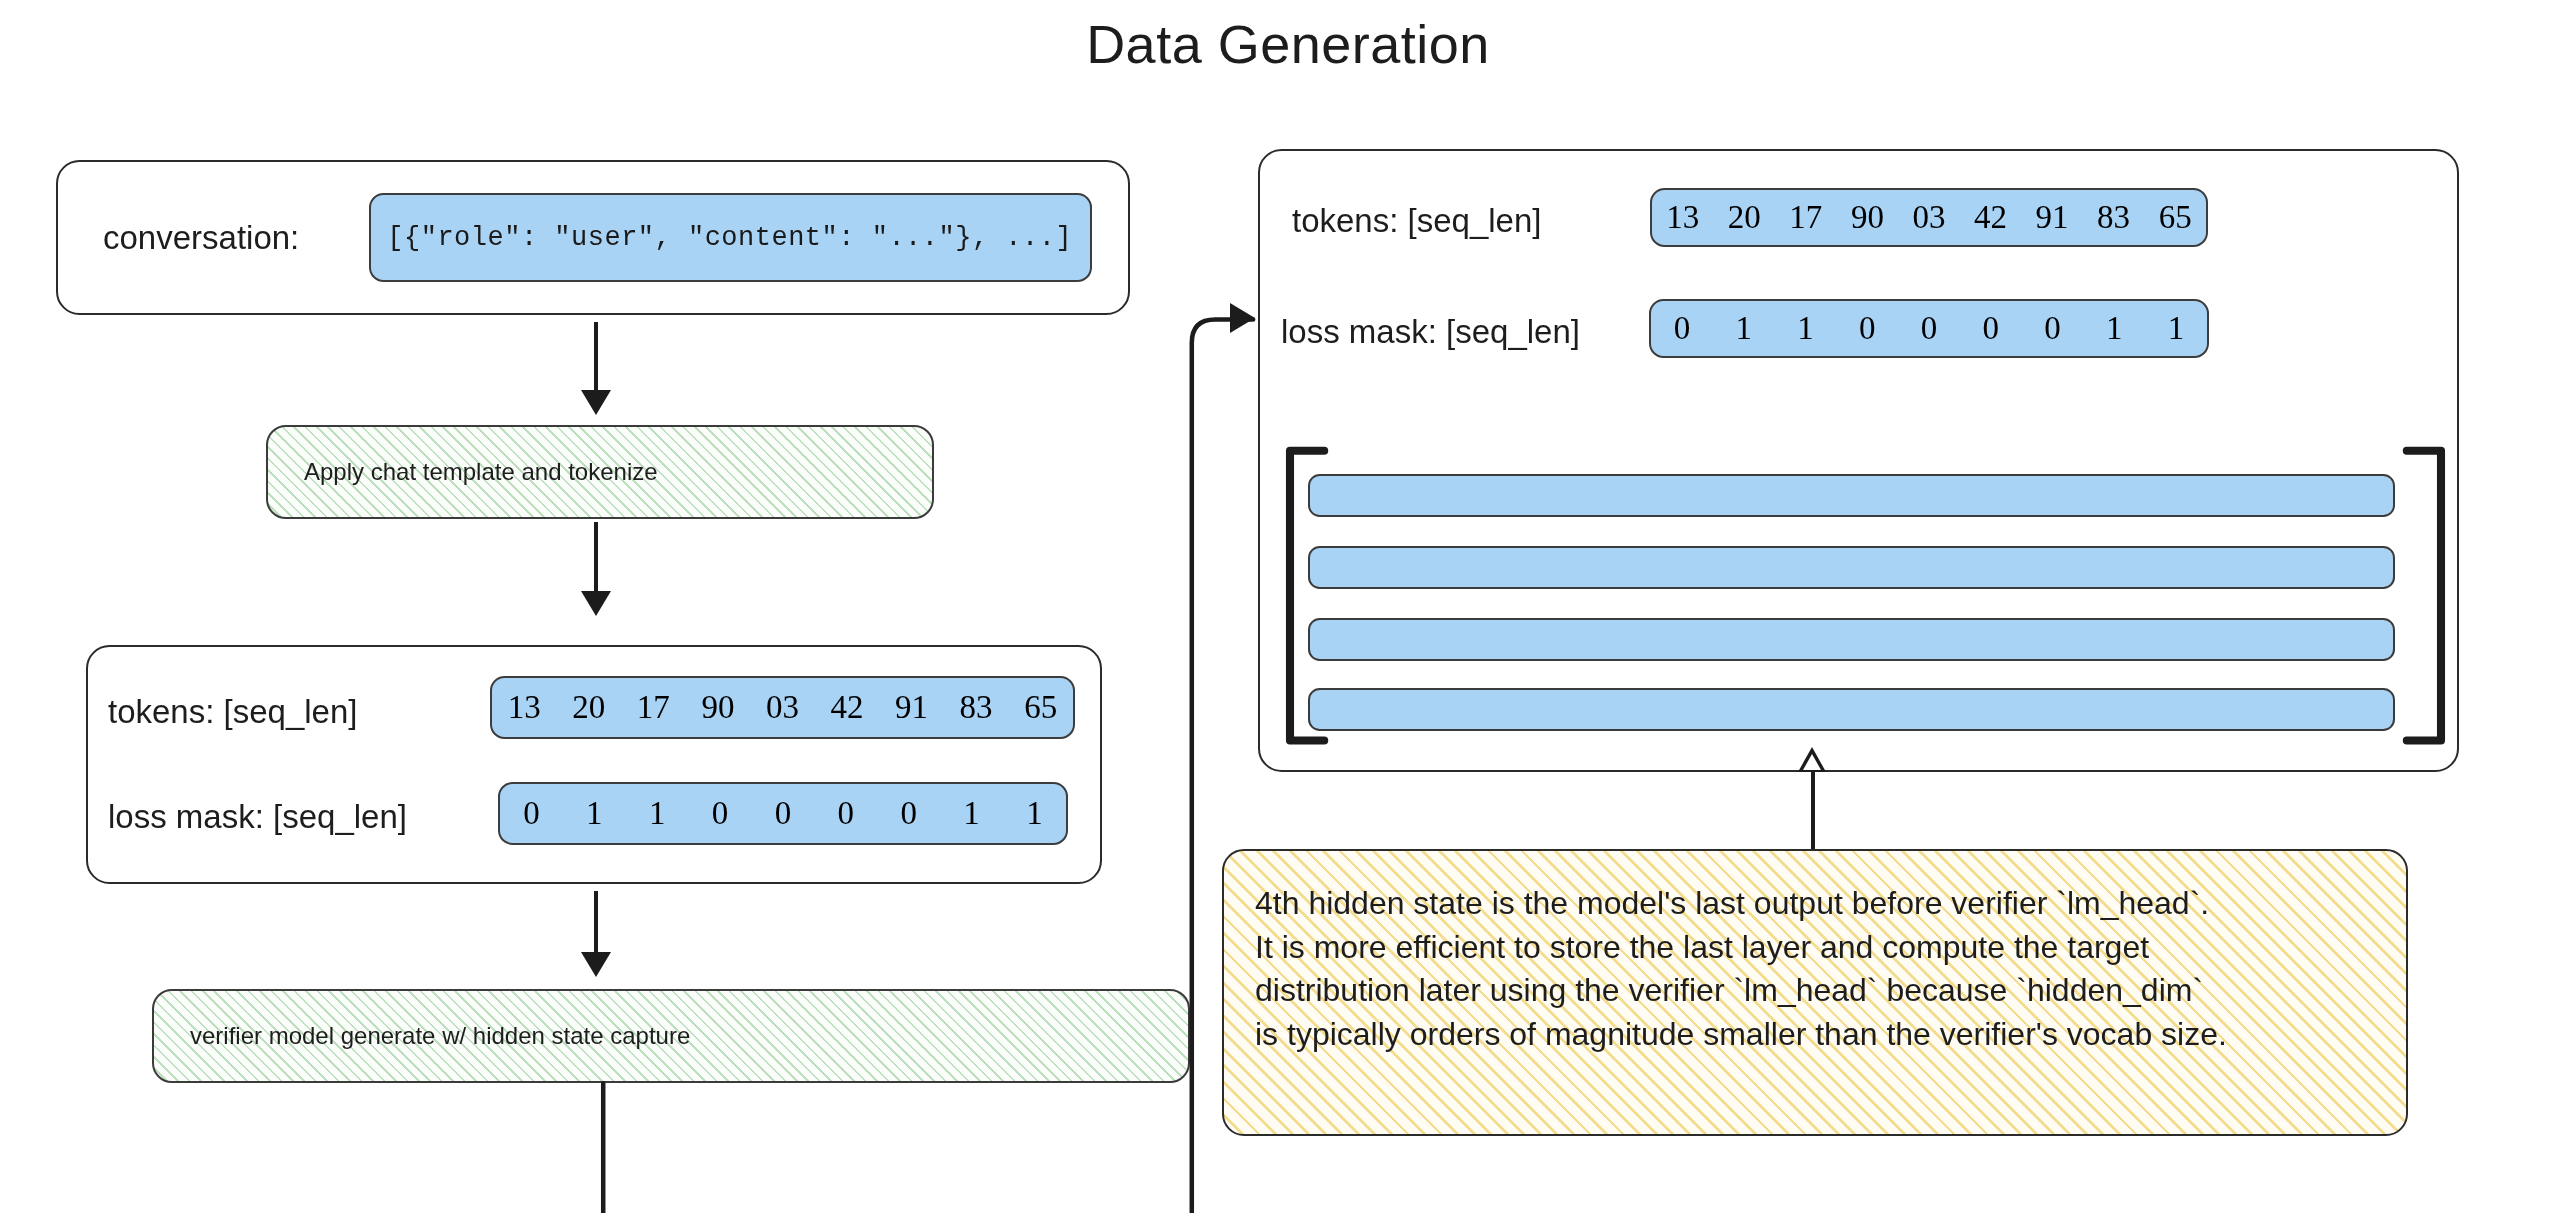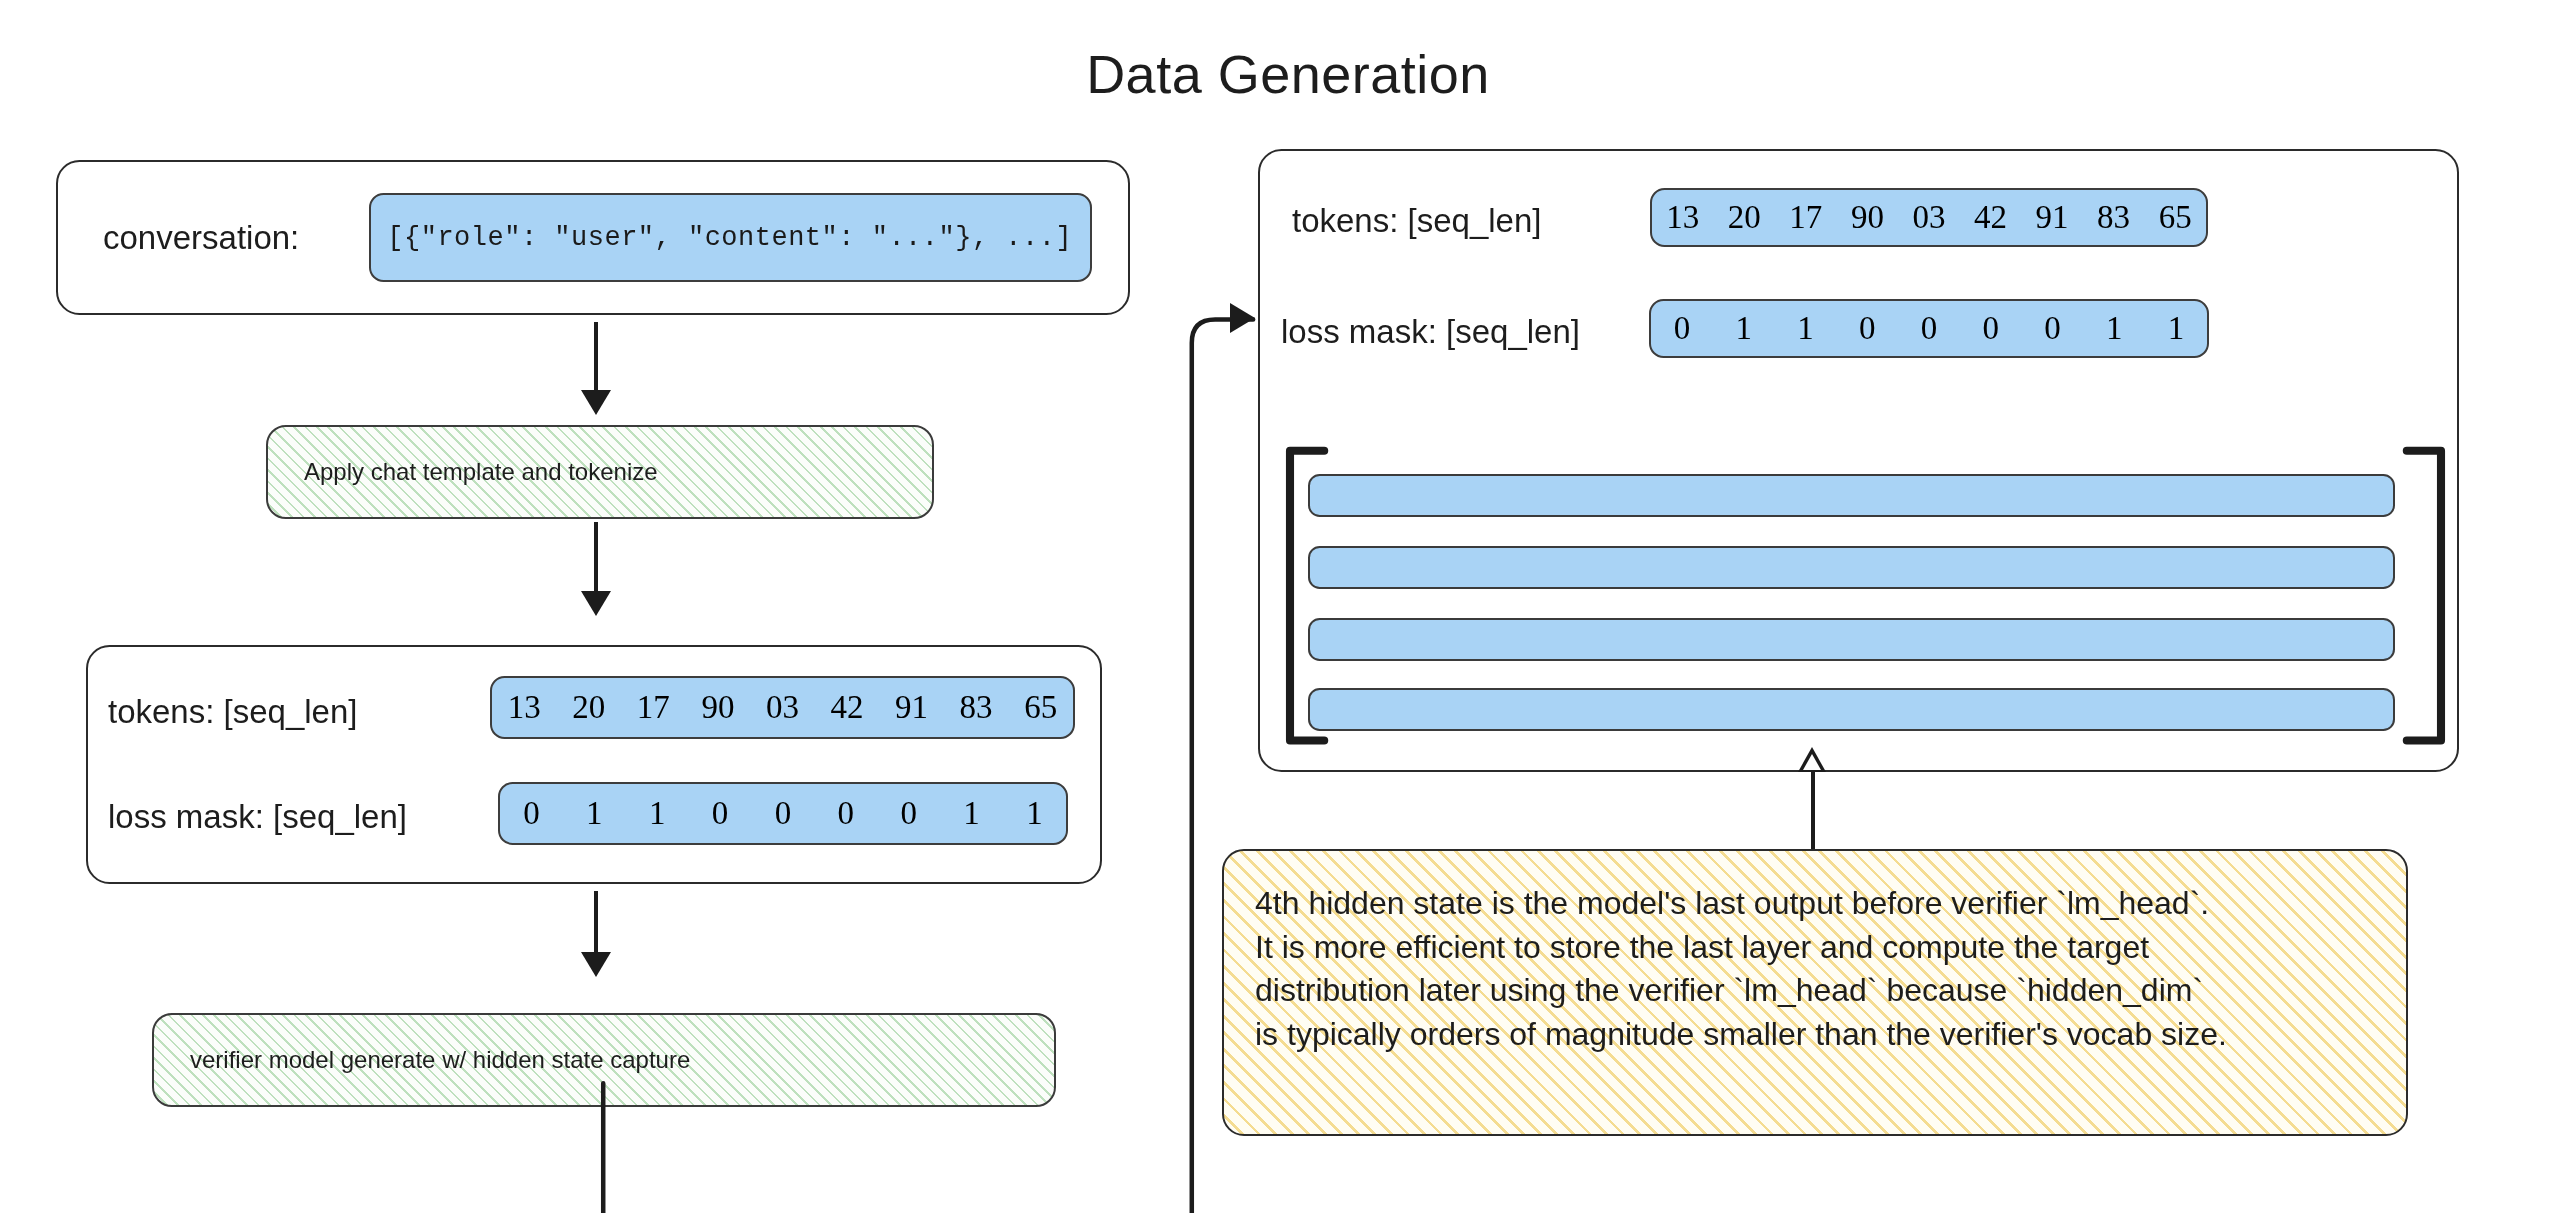--- a/index.html
+++ b/index.html
@@ -23,21 +23,20 @@
   #title {
     position: absolute;
     left: 0;
     top: 12.6px;
     width: 2576px;
     text-align: center;
     font-size: 54px;
     font-weight: 400;
     letter-spacing: 0.5px;
     color: #1d1d1d;
-    margin-top: 30px;
   }
 
   
   .panel {
     position: absolute;
     border: 2.7px solid #2b2b2b;
     border-radius: 23.5px;
     background: #ffffff;
     box-sizing: border-box;
   }
@@ -234,21 +233,21 @@
       <span>0</span>
       <span>0</span>
       <span>1</span>
       <span>1</span>
     </div>
   </div>
 
   <div class="line-v" style="left:594px; top:891px; height:69px;"></div>
   <div class="arrow-down" style="left:581px; top:952px;"></div>
 
-  <div class="hatch-box hatch-green" style="left:152px; top:989px; width:904px; height:94px;margin-top:24px;">
+  <div class="hatch-box hatch-green" style="left:152px; top:989px; width:1038px; height:94px;">
     <span class="label">verifier model generate w/ hidden state capture</span>
   </div>
 
   <svg class="elbow" width="668" height="912" style="left:596px; top:1083px; overflow:visible;" viewBox="0 0 740 1010">
     <path d="M 8,0 L 8,252 Q 8,278 34,278 L 634,278 Q 660,278 660,252 L 660,-820 Q 660,-846 686,-846 L 728,-846" fill="none" stroke="#1c1c1c" stroke-width="5" stroke-linecap="round"></path>
   </svg>
   <div class="arrow-right" style="left:1230px; top:303px;"></div>
 
   <div class="panel" style="left:1258px; top:149px; width:1201px; height:623px;">
   </div>

